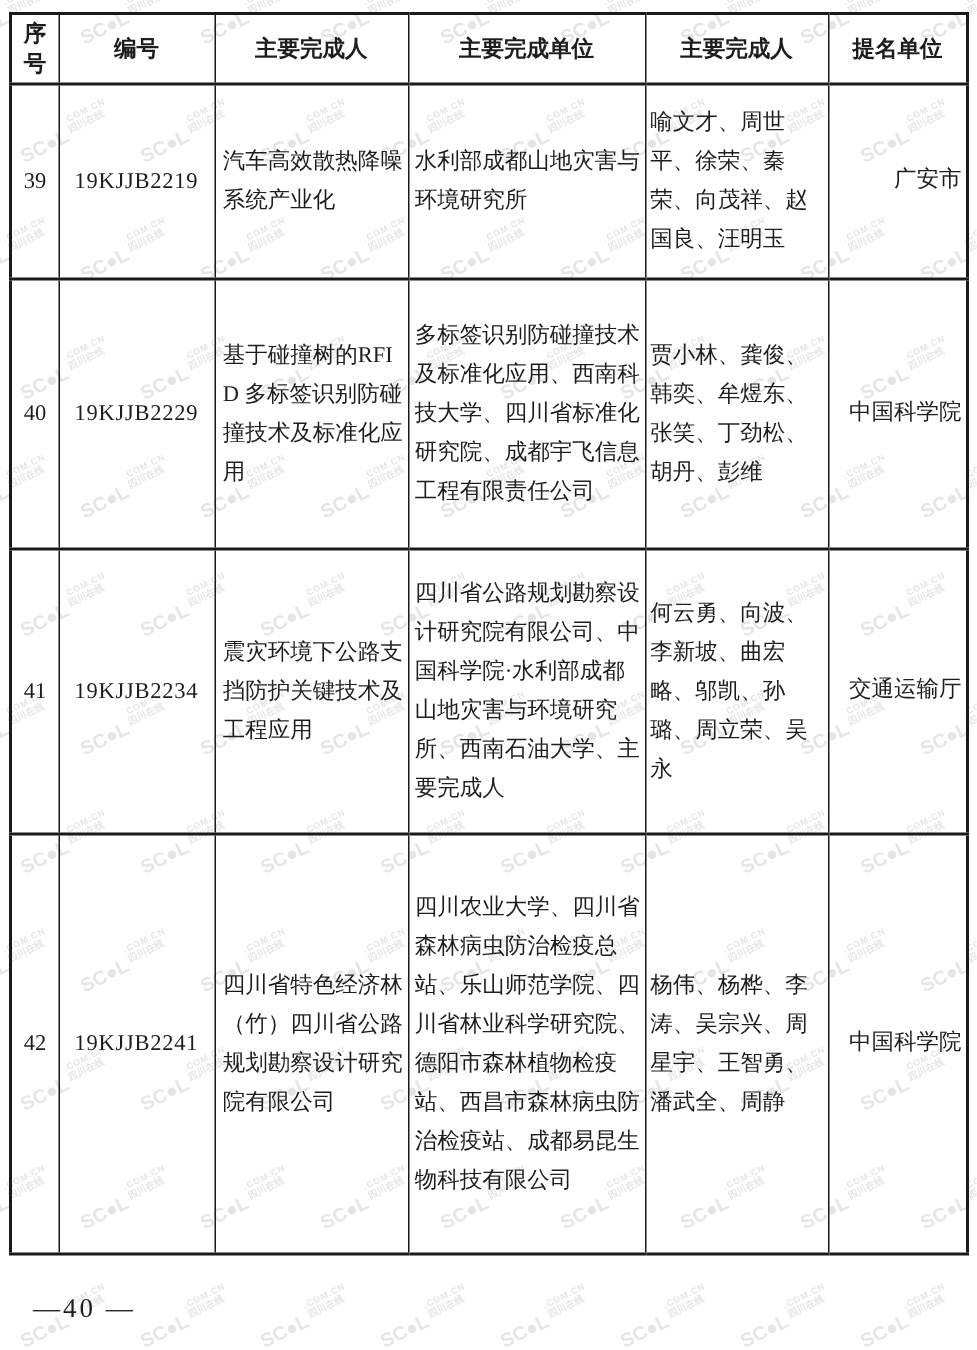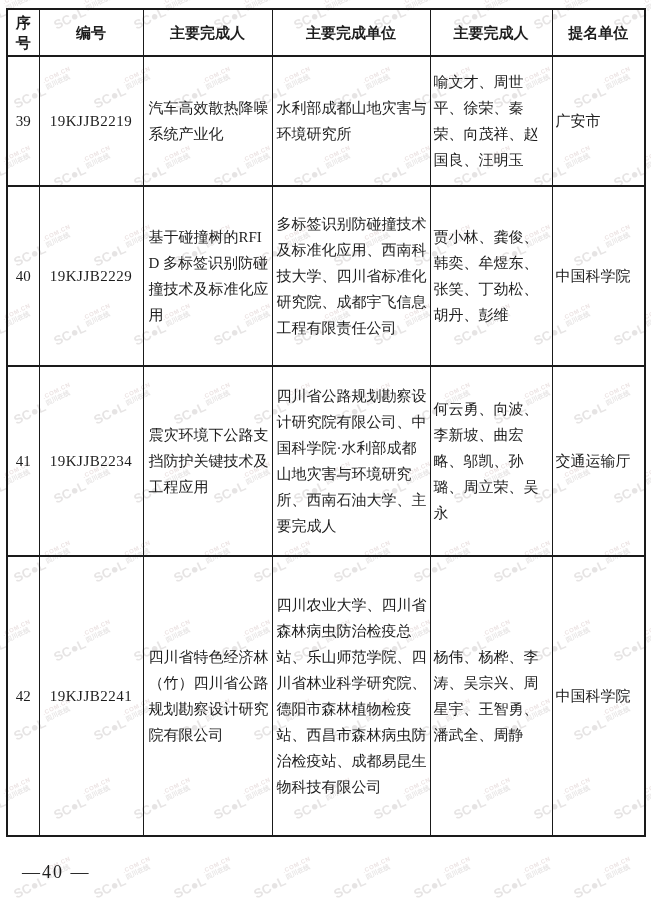--- a/index.html
+++ b/index.html
@@ -57,21 +57,21 @@
   tr.hr{height:47px;}
   tr.r0{height:130px;}
   tr.r1{height:180px;}
   tr.r2{height:190px;}
   tr.r3{height:280px;}
   td.c-seq{text-align:center;}
   td.c-code{text-align:center;letter-spacing:.5px;}
   td.c-name{text-align:left;padding-left:5px;padding-right:2px;}
   td.c-units{text-align:left;padding-left:4px;padding-right:2px;}
   td.c-people{text-align:left;padding-left:3px;padding-right:2px;}
-  td.c-nom{text-align:left;}
+  td.c-nom{text-align:right;font-family:Liberation Mono, monospace;}
   
   .page-number{
     position:absolute;left:22px;top:862px;z-index:1;
     font-size:18px;letter-spacing:2px;color:#1d1d1d;
     font-family:"Liberation Serif","DejaVu Serif",serif;
   }
 </style>
 </head>
 <body>
 

